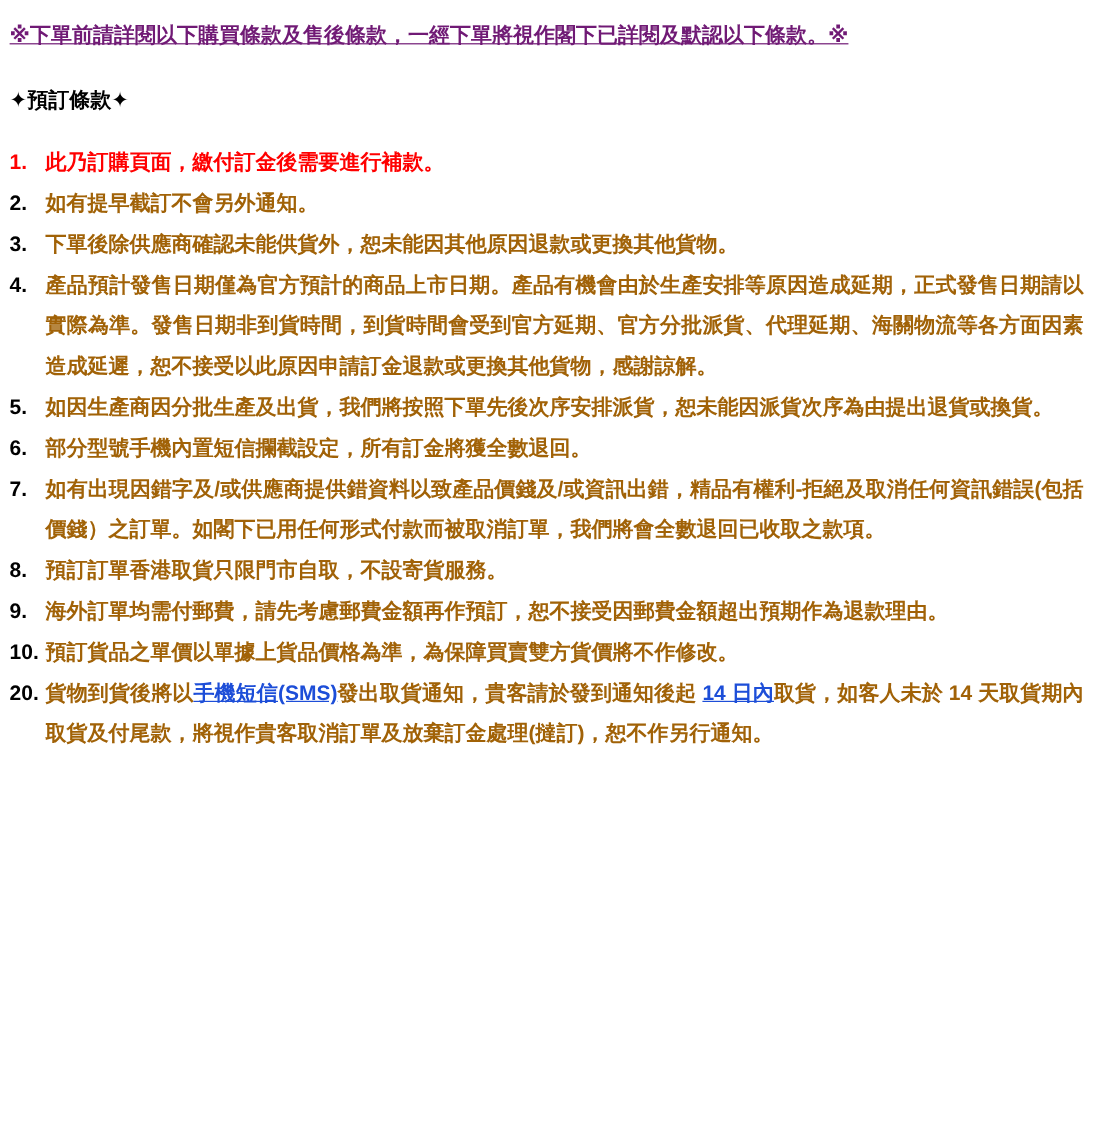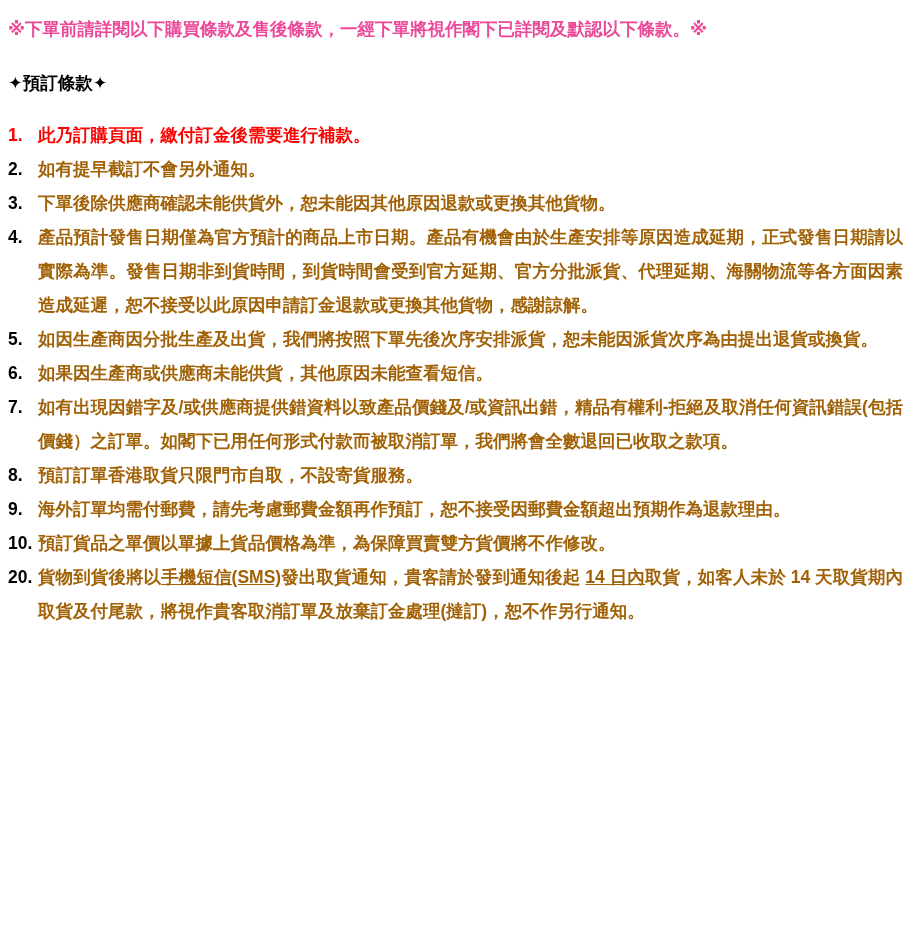--- a/index.html
+++ b/index.html
@@ -10,21 +10,22 @@
   body {
     width: 913px;
     font-family: "Liberation Sans", "DejaVu Sans", sans-serif;
     font-weight: 700;
     font-size: 17.5px;
     color: #000000;
     padding: 12px 10px 24px 8px;
     box-sizing: border-box;
   }
   .notice {
-    color: #ec4899;
+    color: #701a75;
+    text-decoration: underline;
     line-height: 30px;
     margin: 2px 0 12px 0;
   }
   .section-title {
     margin-top: 24px;
     line-height: 30px;
   }
   .terms {
     margin-top: 20px;
   }
@@ -38,21 +39,21 @@
     text-align: left;
     white-space: nowrap;
   }
   .term .txt {
     flex: 1;
     min-width: 0;
   }
   .seg.normal { color: #a16207; margin-top: 24px; }
   .seg.red, .num.red { color: #ff0000; }
   .seg.red-underline {
-    color: #a16207;
+    color: #1d4ed8;
     text-decoration: underline;
   }
   .seg.link {
     color: #0000ee;
     text-decoration: underline;
     cursor: pointer;
   }
 </style>
 </head>
 <body>
@@ -78,21 +79,21 @@
       <div class="term">
         <span class="num">4.</span>
         <span class="txt"><span class="seg normal">產品預計發售日期僅為官方預計的商品上市日期。產品有機會由於生產安排等原因造成延期，正式發售日期請以實際為準。發售日期非到貨時間，到貨時間會受到官方延期、官方分批派貨、代理延期、海關物流等各方面因素造成延遲，恕不接受以此原因申請訂金退款或更換其他貨物，感謝諒解。</span></span>
       </div>
       <div class="term">
         <span class="num">5.</span>
         <span class="txt"><span class="seg normal">如因生產商因分批生產及出貨，我們將按照下單先後次序安排派貨，恕未能因派貨次序為由提出退貨或換貨。</span></span>
       </div>
       <div class="term">
         <span class="num">6.</span>
-        <span class="txt"><span class="seg normal">如果因生產商或供應商未能供貨，其他原因未能查看短信。</span></span>
+        <span class="txt"><span class="seg normal">部分型號手機內置短信攔截設定，所有訂金將獲全數退回。</span></span>
       </div>
       <div class="term">
         <span class="num">7.</span>
         <span class="txt"><span class="seg normal">如有出現因錯字及/或供應商提供錯資料以致產品價錢及/或資訊出錯，精品有權利-拒絕及取消任何資訊錯誤(包括價錢）之訂單。如閣下已用任何形式付款而被取消訂單，我們將會全數退回已收取之款項。</span></span>
       </div>
       <div class="term">
         <span class="num">8.</span>
         <span class="txt"><span class="seg normal">預訂訂單香港取貨只限門市自取，不設寄貨服務。</span></span>
       </div>
       <div class="term">

